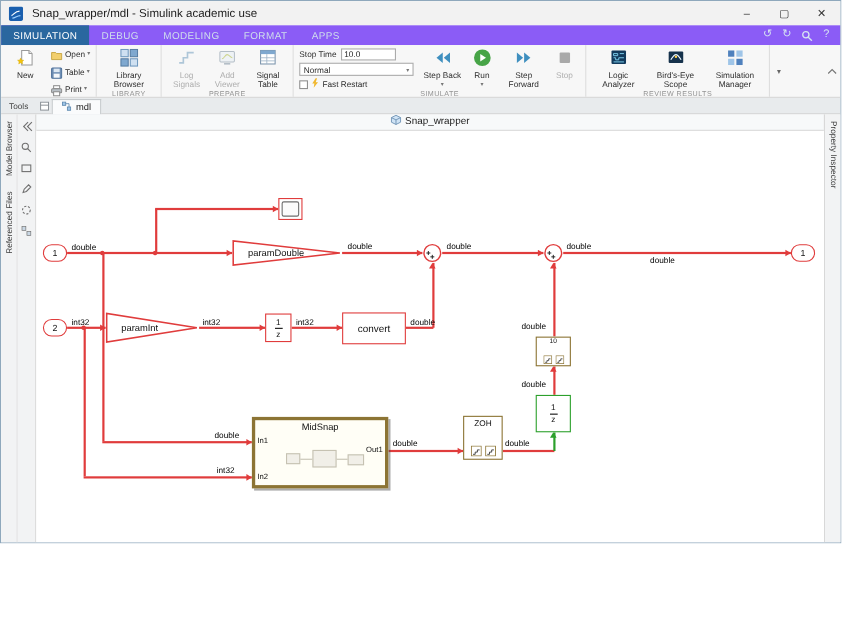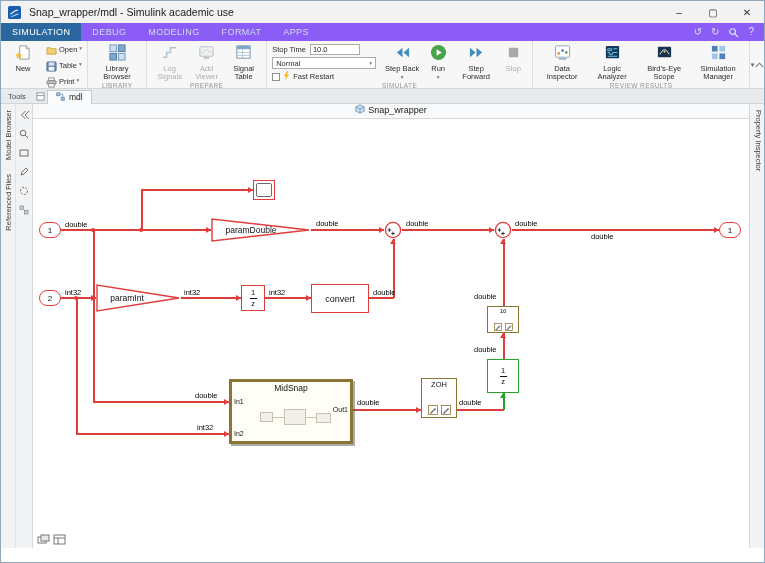--- a/index.html
+++ b/index.html
@@ -1,18 +1,18 @@
 <!DOCTYPE html>
 <html><head>
 <meta charset="utf-8">
 <style>
   * { margin:0; padding:0; box-sizing:border-box; }
   html,body { background:#fff; }
   body { font-family:"Liberation Sans", sans-serif; }
-  .app{position:relative;width:765px;height:563px;background:#fff;border:1px solid #8fa8bc;overflow:hidden;}
+  .app{position:relative;width:765px;height:494px;background:#fff;border:1px solid #8fa8bc;overflow:hidden;}
 
   
   .titlebar{position:absolute;left:0;top:0;width:100%;height:22px;background:#f2f2f2;display:flex;align-items:center;}
   .tb-icon{margin-left:7px;display:flex;}
   .tb-title{margin-left:8px;font-size:10.5px;color:#1b1b1b;white-space:nowrap;}
   .winbtns{margin-left:auto;display:flex;height:100%;}
   .winbtn{width:34px;height:100%;display:flex;align-items:center;justify-content:center;font-size:10px;color:#333;}
 
   
   .tabbar{position:absolute;left:0;top:22px;width:100%;height:18px;background:#8b5cf6;display:flex;align-items:stretch;}
@@ -293,32 +293,20 @@
         </div>
       </div>
       <div class="rsec-label">SIMULATE</div>
     </div>
 
     <div class="rsec">
       <div class="rsec-body">
         <div class="bigbtn w48">
           <span>
             <svg width="17" height="17" viewBox="0 0 18 18">
-                <rect x="1.5" y="2" width="15" height="12" rx="1" fill="#fff" stroke="#88a6c0"></rect>
-                <circle cx="5" cy="10" r="1.5" fill="#e78c3c"></circle>
-                <circle cx="9" cy="7" r="1.5" fill="#4f81bd"></circle>
-                <circle cx="13" cy="9" r="1.5" fill="#6aa84f"></circle>
-                <rect x="5" y="15" width="8" height="1.5" fill="#88a6c0"></rect>
-              </svg>
-          </span>
-          <span>Data Inspector</span>
-        </div>
-        <div class="bigbtn w48">
-          <span>
-            <svg width="17" height="17" viewBox="0 0 18 18">
                 <rect x="2" y="2" width="14" height="13" rx="1" fill="#123a5c"></rect>
                 <path d="M4 5h4v2H4zM10 5h4M4 9h2v2h3V9h5M4 13h10" stroke="#7fd1f0" fill="none" stroke-width=".9"></path>
               </svg>
           </span>
           <span>Logic Analyzer</span>
         </div>
         <div class="bigbtn w52">
           <span>
             <svg width="17" height="17" viewBox="0 0 18 18">
                 <rect x="2" y="3" width="14" height="11" rx="1" fill="#16324c"></rect>

